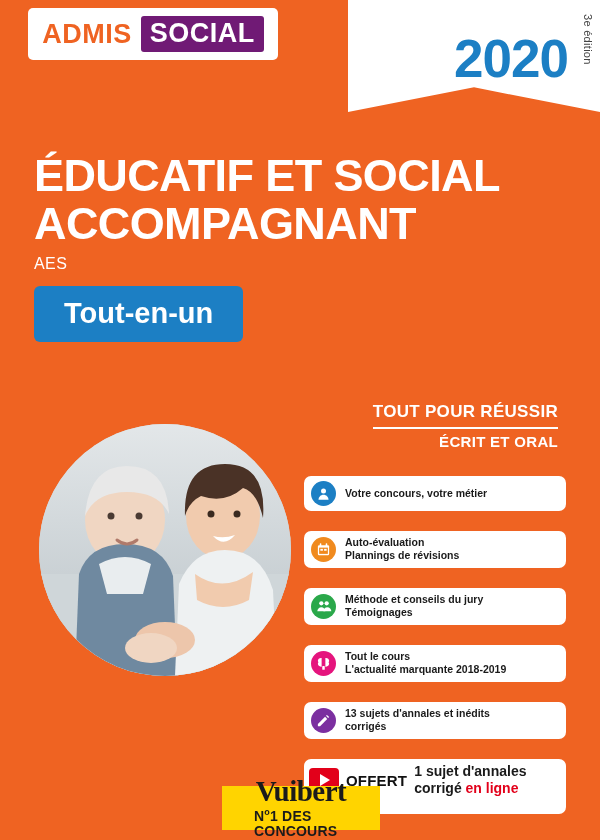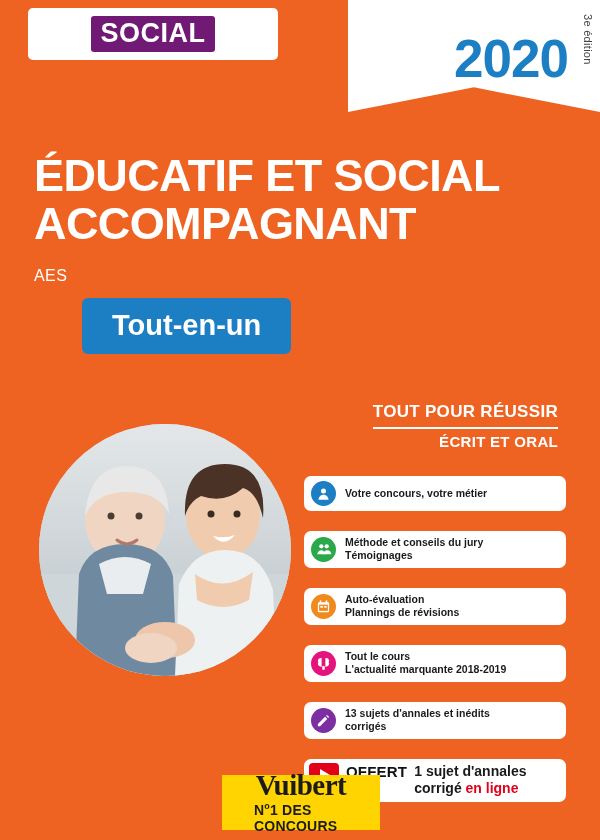--- a/index.html
+++ b/index.html
@@ -93,33 +93,32 @@
   .title-line {
     color: #ffffff;
     font-size: 45px;
     font-weight: bold;
     line-height: 1.06;
     letter-spacing: -0.6px;
   }
   .subtitle-abbr {
     color: #ffffff;
     font-size: 16px;
-    margin-top: 20px;
+    margin-top: 8px;
     letter-spacing: 0.4px;
   }
   .tout-en-un {
     margin-top: 13px;
     display: inline-block;
     background: #1c7fc4;
     color: #ffffff;
     font-size: 29px;
     font-weight: bold;
     padding: 11px 30px 12px 30px;
     border-radius: 6px;
-    margin-left: 48px;
   }
 
   
   .photo {
     position: absolute;
     left: 39px; top: 424px;
     width: 252px; height: 252px;
     border-radius: 50%;
     overflow: hidden;
     background: #cfd6da;
@@ -181,22 +180,22 @@
     line-height: 1.28;
     font-weight: bold;
   }
   .f-text .l2 { display: block; }
 
   .offert {
     background: #ffffff;
     border-radius: 7px;
     min-height: 34px;
     display: flex;
-    align-items: flex-start;
-    padding: 4px 8px 4px 5px;
+    align-items: center;
+    padding: 4px 8px 16px 5px;
     gap: 7px;
   }
   .play-box {
     flex: 0 0 auto;
     width: 30px; height: 24px;
     background: #e2001a;
     border-radius: 4px;
     display: flex;
     align-items: center;
     justify-content: center;
@@ -219,21 +218,21 @@
     color: #e2001a;
     line-height: 1.28;
     font-weight: bold;
   }
   .offert-text .dark { color: #1a1a1a; }
 
   
   .publisher {
     position: absolute;
     left: 222px; bottom: 10px;
-    width: 158px; height: 55px;
+    width: 158px; height: 44px;
     background: #ffd400;
     display: flex;
     flex-direction: column;
     align-items: center;
     justify-content: center;
     gap: 1px;
   }
   .vuibert {
     font-family: "Liberation Serif", serif;
     font-size: 29px;
@@ -252,20 +251,21 @@
   .n1 .sup { font-size: 9px; vertical-align: super; }
 </style>
 </head>
 <body>
 
 <div class="cover">
 
   <div class="top-band">
 
     <div class="admis-box">
+      <span class="admis-word1">ADMIS</span>
       <span class="admis-word2">SOCIAL</span>
     </div>
 
     <div class="concours-banner"></div>
     <div class="concours-year">2020</div>
     <div class="edition">3e édition</div>
   </div>
 
   <div class="title-block">
     <div class="title-line">ÉDUCATIF ET SOCIAL</div>
@@ -320,52 +320,52 @@
           <circle cx="12" cy="8" r="4"></circle>
           <path d="M4 22c0-4.4 3.6-8 8-8s8 3.6 8 8z"></path>
         </svg>
       </span>
       <span class="f-text">
         <span>Votre concours, votre métier</span>
       </span>
     </div>
 
     <div class="feature">
-      <span class="f-icon" style="background:#2aa84a">
-        <svg width="16" height="16" viewBox="0 0 24 24" fill="#ffffff">
-          <circle cx="8" cy="8" r="3.2"></circle>
-          <circle cx="16" cy="8" r="3.2"></circle>
-          <path d="M2 20c0-3.3 2.7-6 6-6s6 2.7 6 6z"></path>
-          <path d="M11 20c0-3.3 2.7-6 6-6s6 2.7 6 6z"></path>
-        </svg>
-      </span>
-      <span class="f-text">
-        <span class="l2">Méthode et conseils du jury</span>
-        <span class="l2">Témoignages</span>
-      </span>
-    </div>
-
-    <div class="feature">
       <span class="f-icon" style="background:#f08a1e">
         <svg width="15" height="15" viewBox="0 0 24 24" fill="#ffffff">
           <rect x="3" y="5" width="18" height="16" rx="2"></rect>
           <rect x="5" y="9" width="14" height="10" fill="#f08a1e"></rect>
           <rect x="6" y="2" width="2.5" height="5" rx="1"></rect>
           <rect x="15.5" y="2" width="2.5" height="5" rx="1"></rect>
           <rect x="7" y="11" width="4" height="3" fill="#ffffff"></rect>
           <rect x="13" y="11" width="4" height="3" fill="#ffffff"></rect>
         </svg>
       </span>
       <span class="f-text">
         <span class="l2">Auto-évaluation</span>
         <span class="l2">Plannings de révisions</span>
       </span>
     </div>
 
     <div class="feature">
+      <span class="f-icon" style="background:#2aa84a">
+        <svg width="16" height="16" viewBox="0 0 24 24" fill="#ffffff">
+          <circle cx="8" cy="8" r="3.2"></circle>
+          <circle cx="16" cy="8" r="3.2"></circle>
+          <path d="M2 20c0-3.3 2.7-6 6-6s6 2.7 6 6z"></path>
+          <path d="M11 20c0-3.3 2.7-6 6-6s6 2.7 6 6z"></path>
+        </svg>
+      </span>
+      <span class="f-text">
+        <span class="l2">Méthode et conseils du jury</span>
+        <span class="l2">Témoignages</span>
+      </span>
+    </div>
+
+    <div class="feature">
       <span class="f-icon" style="background:#e5147d">
         <svg width="15" height="15" viewBox="0 0 24 24" fill="#ffffff">
           <path d="M8 3c-2.8 0-5 2-5 4.5 0 1 .3 1.8.9 2.5-.6.7-.9 1.6-.9 2.5C3 15 5.2 17 8 17h1V3zM16 3c2.8 0 5 2 5 4.5 0 1-.3 1.8-.9 2.5.6.7.9 1.6.9 2.5 0 2.5-2.2 4.5-5 4.5h-1V3z"></path>
           <rect x="10" y="16" width="4" height="6" rx="1"></rect>
         </svg>
       </span>
       <span class="f-text">
         <span class="l2">Tout le cours</span>
         <span class="l2">L'actualité marquante 2018-2019</span>
       </span>

